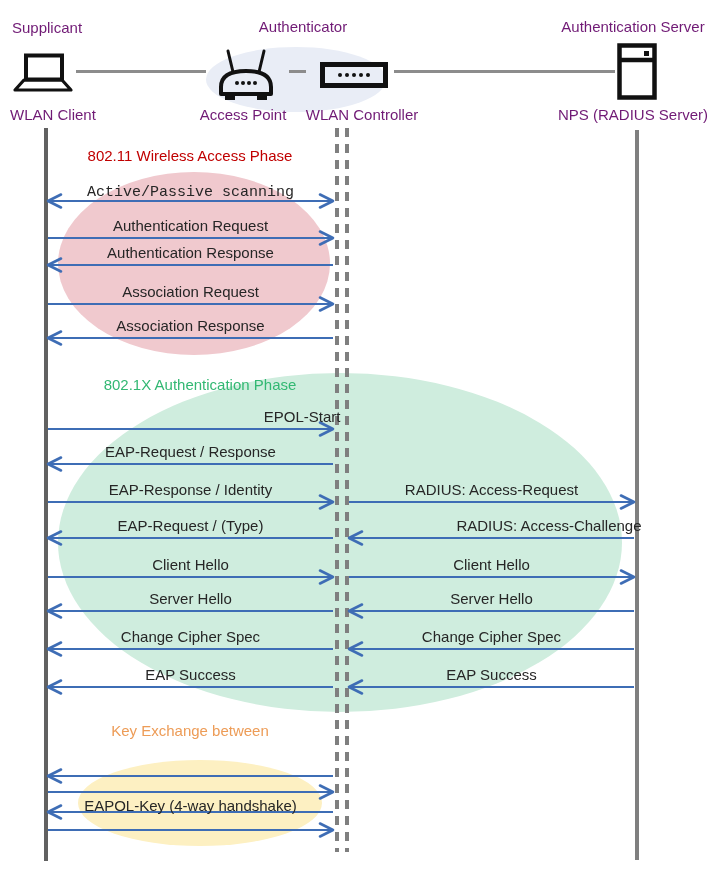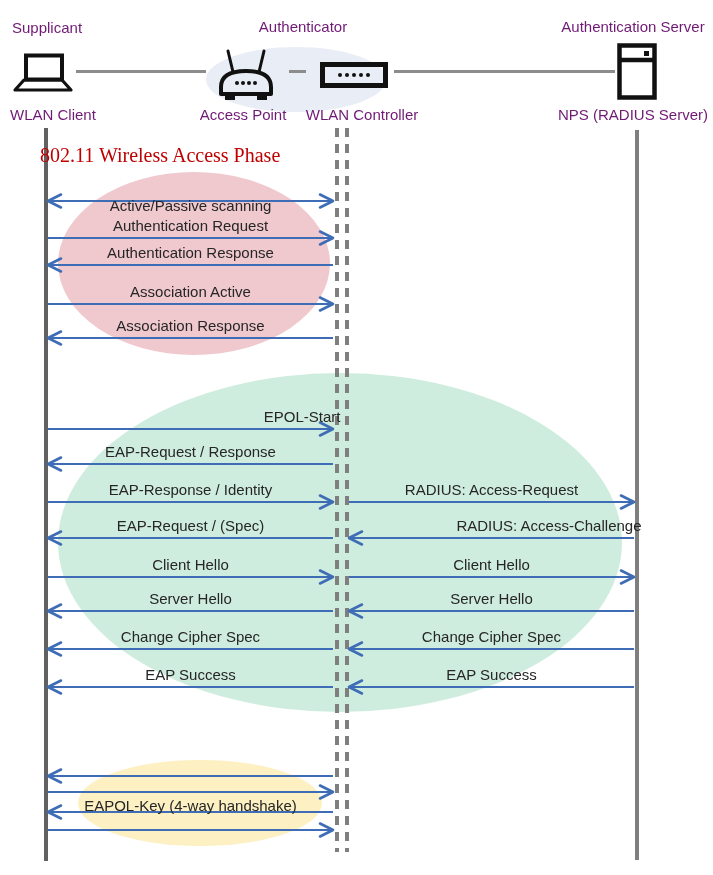--- a/index.html
+++ b/index.html
@@ -14,21 +14,21 @@
   .lifeline.solid-right{background:#7f7f7f;}
   .lifeline.dashed{background:repeating-linear-gradient(to bottom,#7f7f7f 0px,#7f7f7f 9px,transparent 9px,transparent 16px);}
 
   .hline{position:absolute;height:3px;background:#8c8c8c;top:70px;z-index:1;}
 
   .actor-role,.device-label{position:absolute;font-size:15px;color:#701a75;white-space:nowrap;z-index:2;}
   .centered{text-align:center;}
 
   .icon{position:absolute;color:#111;z-index:2;}
 
-  .phase-title{position:absolute;width:300px;font-size:20px;line-height:19px;z-index:3;white-space:nowrap;font-family:Liberation Serif, serif;}
+  .phase-title{position:absolute;width:300px;text-align:center;font-size:15px;line-height:19px;z-index:3;white-space:nowrap;}
 
   #arrows-layer{position:absolute;left:0;top:0;z-index:4;}
   .msg-label{position:absolute;width:300px;text-align:center;font-size:15px;color:#262626;z-index:5;white-space:nowrap;}
 </style>
 </head>
 <body>
 
 <div id="diagram">
 
   <div class="ellipse" style="left: 58px; top: 172px; width: 272px; height: 183px; background: rgb(240, 201, 206);"></div>
@@ -80,22 +80,23 @@
     <line x1="2" y1="17" x2="38" y2="17" stroke="currentColor" stroke-width="4.5"></line>
     <rect x="27" y="8" width="5" height="5" fill="currentColor"></rect>
   </svg>
 
   <div class="device-label" style="left:10px;top:106px;">WLAN Client</div>
   <div class="device-label centered" style="left:282px;top:106px;width:160px;">WLAN Controller</div>
   <div class="device-label centered" style="left:168px;top:106px;width:150px;">Access Point</div>
   <div class="device-label centered" style="left:533px;top:106px;width:200px;">NPS (RADIUS Server)</div>
 
   <div class="phase-title" style="left: 40px; top: 146px; color: rgb(192, 0, 0);">802.11 Wireless Access Phase</div>
+  <div class="phase-title" style="left: 50px; top: 375px; color: rgb(51, 184, 115);">802.1X Authentication Phase</div>
   <div class="phase-title" style="left: 40px; top: 721px; color: rgb(237, 156, 87);">
-    <br>
+    <span>Key Exchange between</span><br>
   </div>
 
   <svg id="arrows-layer" width="713" height="875" viewBox="0 0 713 875">
       <g>
         <line x1="48" y1="201" x2="333" y2="201" stroke="#3E6DB5" stroke-width="2.2"></line>
         <path d="M 320 194.5 L 333 201 L 320 207.5" stroke="#3E6DB5" stroke-width="2.6" fill="none" stroke-linecap="round" stroke-linejoin="round"></path>
         <path d="M 61 194.5 L 48 201 L 61 207.5" stroke="#3E6DB5" stroke-width="2.6" fill="none" stroke-linecap="round" stroke-linejoin="round"></path>
       </g>
       <g>
         <line x1="48" y1="238" x2="333" y2="238" stroke="#3E6DB5" stroke-width="2.2"></line>
@@ -181,30 +182,30 @@
         <line x1="48" y1="812" x2="333" y2="812" stroke="#3E6DB5" stroke-width="2.2"></line>
         <path d="M 61 805.5 L 48 812 L 61 818.5" stroke="#3E6DB5" stroke-width="2.6" fill="none" stroke-linecap="round" stroke-linejoin="round"></path>
       </g>
       <g>
         <line x1="48" y1="830" x2="333" y2="830" stroke="#3E6DB5" stroke-width="2.2"></line>
         <path d="M 320 823.5 L 333 830 L 320 836.5" stroke="#3E6DB5" stroke-width="2.6" fill="none" stroke-linecap="round" stroke-linejoin="round"></path>
       </g>
     </svg>
 
   <div id="labels-layer">
-      <div class="msg-label" style="left: 40.5px; top: 197px;">Active/Passive scanning</div>
+      <div class="msg-label" style="left: 40.5px; top: 184px; font-family: Liberation Mono, monospace;">Active/Passive scanning</div>
       <div class="msg-label" style="left: 40.5px; top: 217px;">Authentication Request</div>
       <div class="msg-label" style="left: 40.5px; top: 244px;">Authentication Response</div>
-      <div class="msg-label" style="left: 40.5px; top: 283px;">Association Active</div>
+      <div class="msg-label" style="left: 40.5px; top: 283px;">Association Request</div>
       <div class="msg-label" style="left: 40.5px; top: 317px;">Association Response</div>
       <div class="msg-label" style="left: 40.5px; top: 408px; text-align: right;">EPOL-Start</div>
       <div class="msg-label" style="left: 40.5px; top: 443px;">EAP-Request / Response</div>
       <div class="msg-label" style="left: 40.5px; top: 481px;">EAP-Response / Identity</div>
       <div class="msg-label" style="left: 341.5px; top: 481px;">RADIUS: Access-Request</div>
-      <div class="msg-label" style="left: 40.5px; top: 517px;">EAP-Request / (Spec)</div>
+      <div class="msg-label" style="left: 40.5px; top: 517px;">EAP-Request / (Type)</div>
       <div class="msg-label" style="left: 341.5px; top: 517px; text-align: right;">RADIUS: Access-Challenge</div>
       <div class="msg-label" style="left: 40.5px; top: 556px;">Client Hello</div>
       <div class="msg-label" style="left: 341.5px; top: 556px;">Client Hello</div>
       <div class="msg-label" style="left: 40.5px; top: 590px;">Server Hello</div>
       <div class="msg-label" style="left: 341.5px; top: 590px;">Server Hello</div>
       <div class="msg-label" style="left: 40.5px; top: 628px;">Change Cipher Spec</div>
       <div class="msg-label" style="left: 341.5px; top: 628px;">Change Cipher Spec</div>
       <div class="msg-label" style="left: 40.5px; top: 666px;">EAP Success</div>
       <div class="msg-label" style="left: 341.5px; top: 666px;">EAP Success</div>
       <div class="msg-label" style="left: 40.5px; top: 797px;">EAPOL-Key (4-way handshake)</div>

